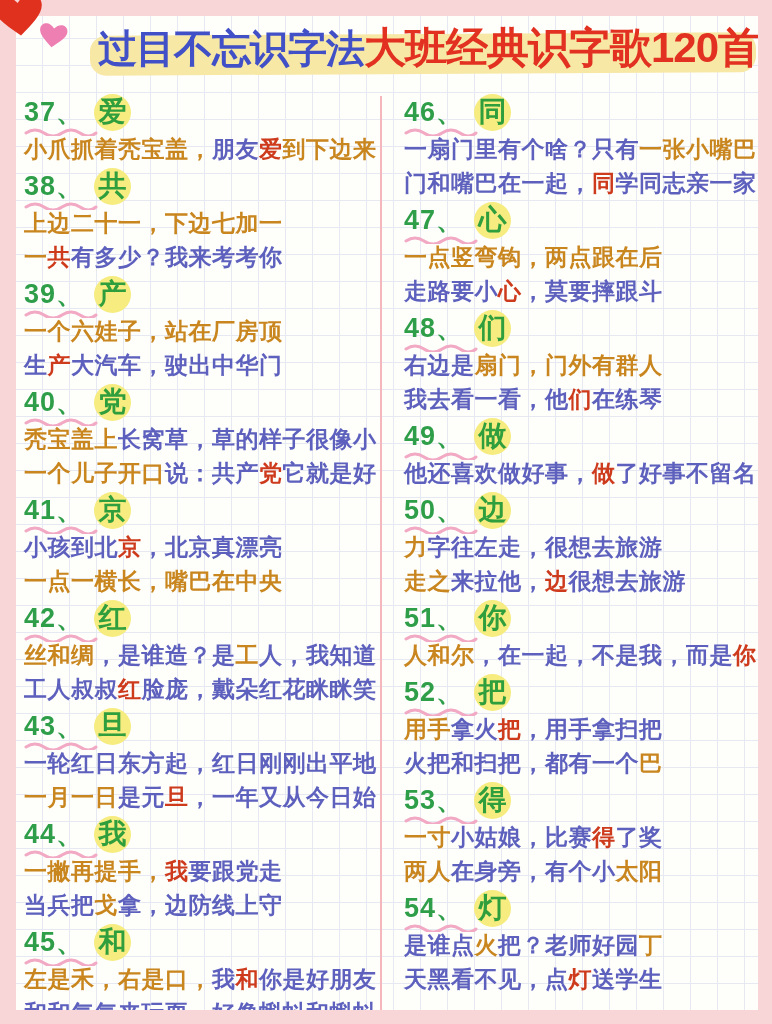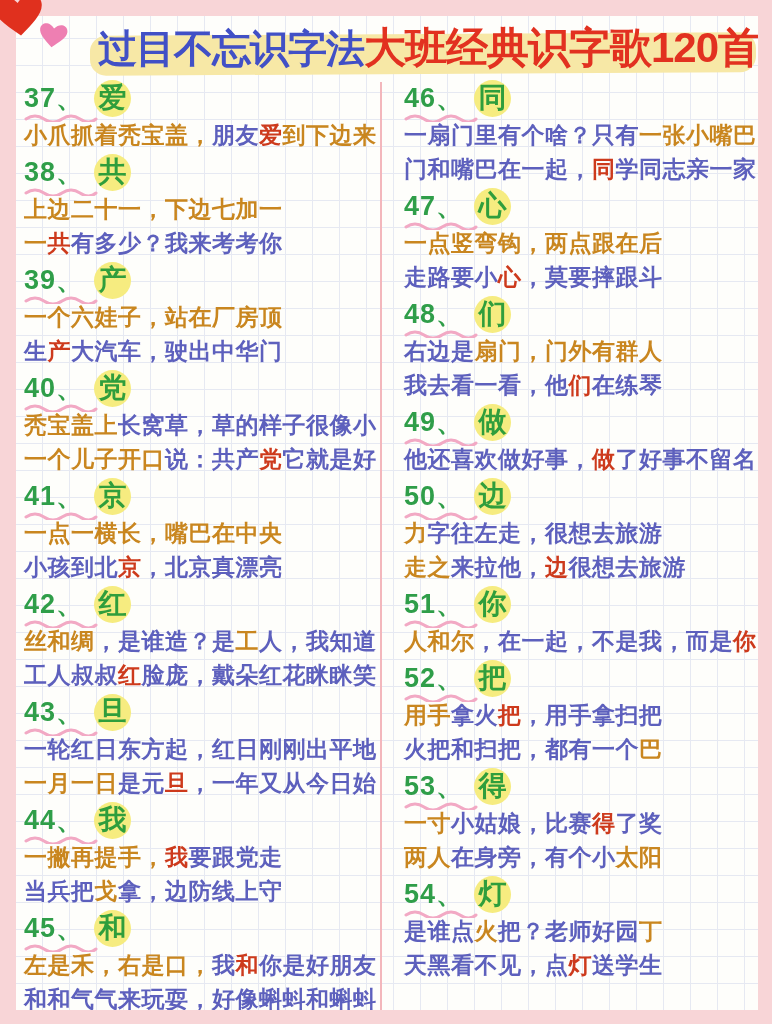--- a/index.html
+++ b/index.html
@@ -21,21 +21,21 @@
   .title-hl { position:absolute; left:74px; right:2px; top:18px; height:40px;
               background:#f7e8a6; border-radius:16px; transform:rotate(-.3deg); }
   h1.title { position:absolute; left:82px; top:6px; white-space:nowrap; line-height:52px; }
   .t-blue { color:#4150c6; font-size:39px; letter-spacing:-1px; }
   .t-red  { color:#e23120; font-size:42px; letter-spacing:-1px; }
 
   .heart-red  { position:absolute; left:-7px; top:-8px; z-index:5; transform:rotate(-6deg); }
   .heart-pink { position:absolute; left:38px; top:22px; z-index:5; transform:rotate(8deg); }
 
   
-  .content { display:flex; height:calc(100% - 60px); padding-top:2px; }
+  .content { display:flex; height:calc(100% - 60px); padding-top:2px;margin-top:14px; }
   .col { flex:1 1 0; padding:0 0 0 8px; overflow:hidden; }
   .col-right { padding-left:22px; }
   .divider { width:2px; background:#f3b7bc; margin:4px 0 0 2px; }
 
   
   .entry-head { position:relative; height:40px; display:flex; align-items:center; }
   .num { color:#2f9e49; font-size:27px; margin-right:10px; letter-spacing:1px; }
   .charwrap { width:37px; height:37px; background:#f6ec80; border-radius:50%;
               display:flex; align-items:center; justify-content:center; }
   .char { color:#2f9e3c; font-size:28px; line-height:1; }
@@ -135,22 +135,22 @@
     <div class="entry-head">
       <span class="num">41、</span>
       <span class="charwrap">
                 <span class="char">京</span>
               </span>
       <svg class="squiggle" width="74" height="10" viewBox="0 0 74 10">
         <path d="M2 7 Q 11 1 20 7 T 38 7 T 56 7 T 72 7" fill="none" stroke="#f2a9c4" stroke-width="3" stroke-linecap="round"></path>
       </svg>
     </div>
     <div class="lines">
+              <div class="line"><span class="seg c-blue">小孩到北</span><span class="seg c-red">京</span><span class="seg c-blue">，北京真漂亮</span></div>
               <div class="line"><span class="seg c-orange">一点一横长，嘴巴在中央</span></div>
-              <div class="line"><span class="seg c-blue">小孩到北</span><span class="seg c-red">京</span><span class="seg c-blue">，北京真漂亮</span></div>
             </div>
   </section>
 
   <section class="entry">
     <div class="entry-head">
       <span class="num">42、</span>
       <span class="charwrap">
                 <span class="char">红</span>
               </span>
       <svg class="squiggle" width="74" height="10" viewBox="0 0 74 10">

